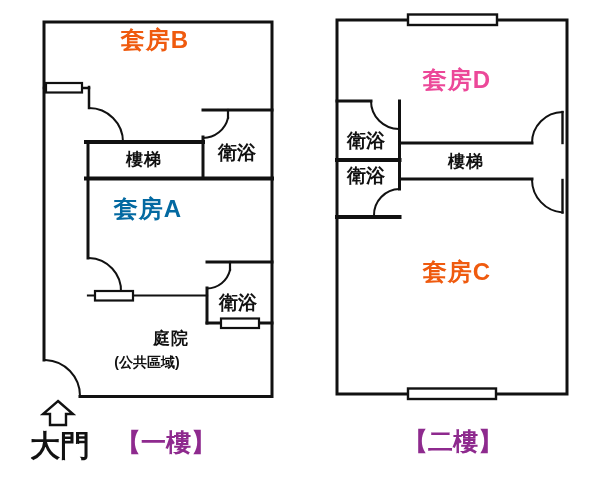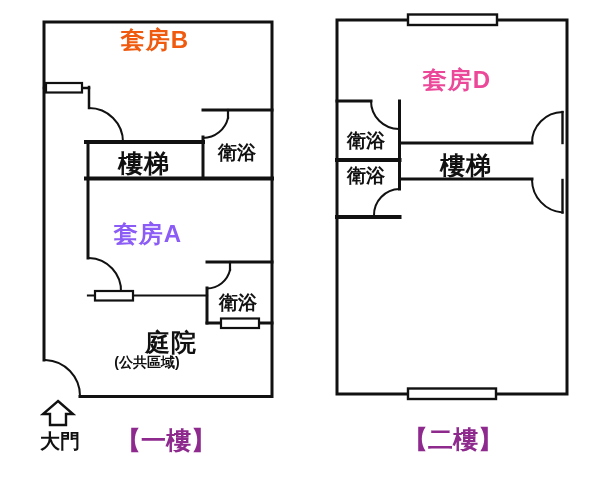--- a/index.html
+++ b/index.html
@@ -6,25 +6,25 @@
   #stage{
     position:relative;width:606px;height:480px;background:#ffffff;overflow:hidden;
     font-family:"Liberation Sans","DejaVu Sans",sans-serif;
   }
   #plan-svg{position:absolute;left:0;top:0;}
   .lbl{
     position:absolute;transform:translateX(-50%);
     white-space:nowrap;line-height:1;font-weight:bold;color:#111;
   }
   .suite-label{font-size:24px;letter-spacing:1px;}
-  .room-label{font-size:25px;letter-spacing:1px;}
+  .room-label{font-size:17px;letter-spacing:1px;}
   .bath-label{font-size:19px;}
   .note-label{font-size:14px;font-weight:bold;}
-  .caption-label{font-size:25px;font-family:Liberation Mono, monospace;}
-  .gate-label{font-size:20px;font-family:Liberation Serif, serif;}
+  .caption-label{font-size:25px;font-family:Liberation Sans, sans-serif;}
+  .gate-label{font-size:30px;font-family:Liberation Serif, serif;}
 </style>
 </head>
 <body>
 
 <div id="stage">
 
   <svg id="plan-svg" width="606" height="480" viewBox="0 0 606 480" fill="none" stroke="#111" stroke-linecap="square">
 
     <g>
 
@@ -80,26 +80,27 @@
       <path stroke-width="2" d="M562.5,112 A31,31 0 0 0 532,143" stroke="#111111"></path>
 
       <path stroke-width="2.4" d="M562.5,180 V212.5" stroke="#111111"></path>
       <path stroke-width="2" d="M532,180 A33,33 0 0 0 562.5,212.5" stroke="#111111"></path>
     </g>
   </svg>
 
   <div class="lbl suite-label" style="left: 155px; top: 28px; color: rgb(239, 90, 14);">套房B</div>
   <div class="lbl room-label" style="left:144px;top:151px;">樓梯</div>
   <div class="lbl bath-label" style="left:237px;top:143px;">衛浴</div>
-  <div class="lbl suite-label" style="left: 148px; top: 197px; color: #8b5cf6; margin-top: 25px;">套房A</div>
+  <div class="lbl suite-label" style="left: 148px; top: 197px; color: #0369a1;">套房A</div>
   <div class="lbl bath-label" style="left:238px;top:293px;">衛浴</div>
   <div class="lbl room-label" style="left:147px;top:330px;margin-left:24px;">庭院</div>
   <div class="lbl note-label" style="left:147px;top:355px;">(公共區域)</div>
   <div class="lbl gate-label" style="left:60px;top:431px;">大門</div>
   <div class="lbl caption-label" style="left: 166px; top: 430px; color: rgb(142, 42, 142);">【一樓】</div>
 
   <div class="lbl suite-label" style="left: 457px; top: 56px; color: #ec4899; margin-top: 12px;">套房D</div>
   <div class="lbl bath-label" style="left:366px;top:131px;">衛浴</div>
   <div class="lbl bath-label" style="left:366px;top:166px;">衛浴</div>
   <div class="lbl room-label" style="left:466px;top:153px;">樓梯</div>
+  <div class="lbl suite-label" style="left: 457px; top: 260px; color: rgb(239, 90, 14);">套房C</div>
   <div class="lbl caption-label" style="left: 453px; top: 429px; color: rgb(142, 42, 142); text-align: center;">【二樓】</div>
 
 </div>
 
 </body></html>

